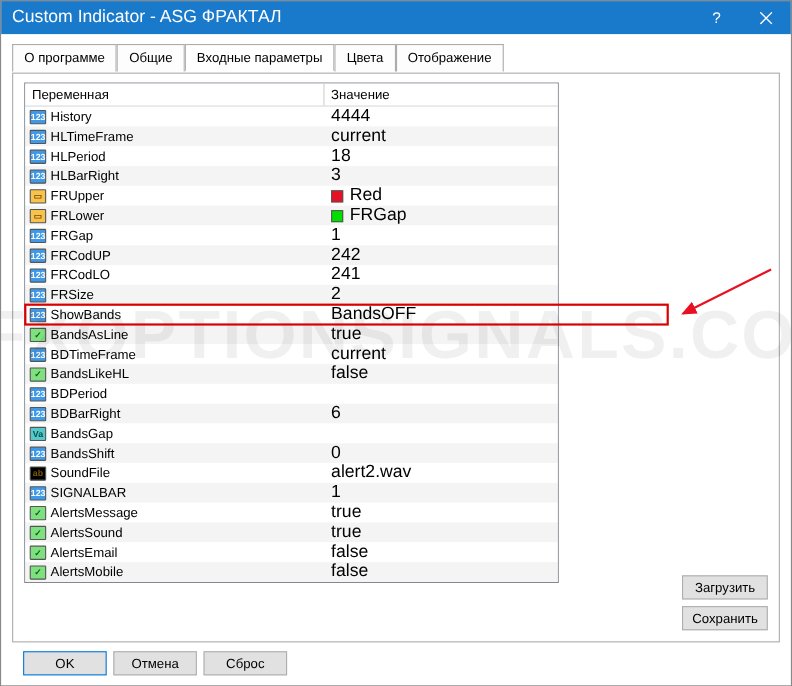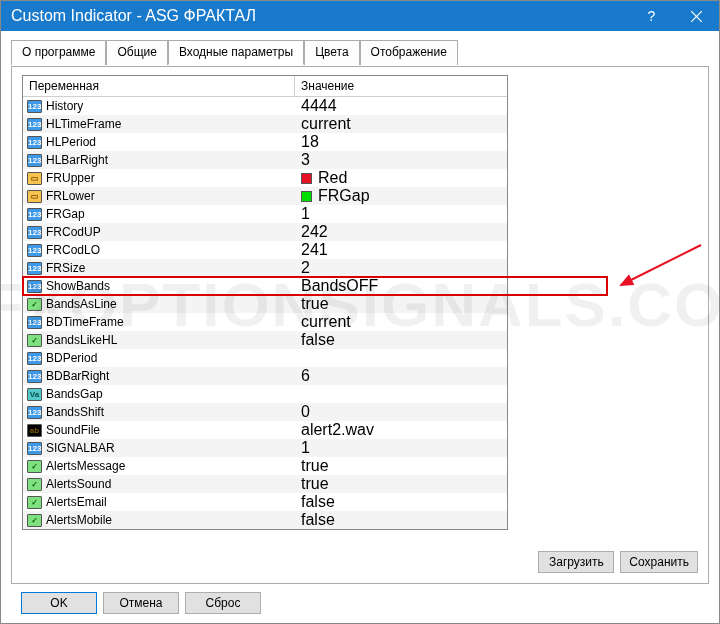--- a/index.html
+++ b/index.html
@@ -116,21 +116,21 @@
   .picon.t-bool   { background:#7EE07E; color:#0a5a0a;}
   .picon.t-double { background:#55C9C9; color:#05504f;}
   .picon.t-string { background:#000000; color:#7a5a00;}
 
   
   .side-buttons {
     position:absolute;
     right: 10px;
     bottom: 10px;
     display:flex;
-    flex-direction:row;
+    flex-direction:column;
     gap:6px;
   }
   .btn {
     min-width:76px;
     height:22px;
     background:#E1E1E1;
     border:1px solid #ADADAD;
     font-size:12px;
     padding:0 8px;
     display:flex;

